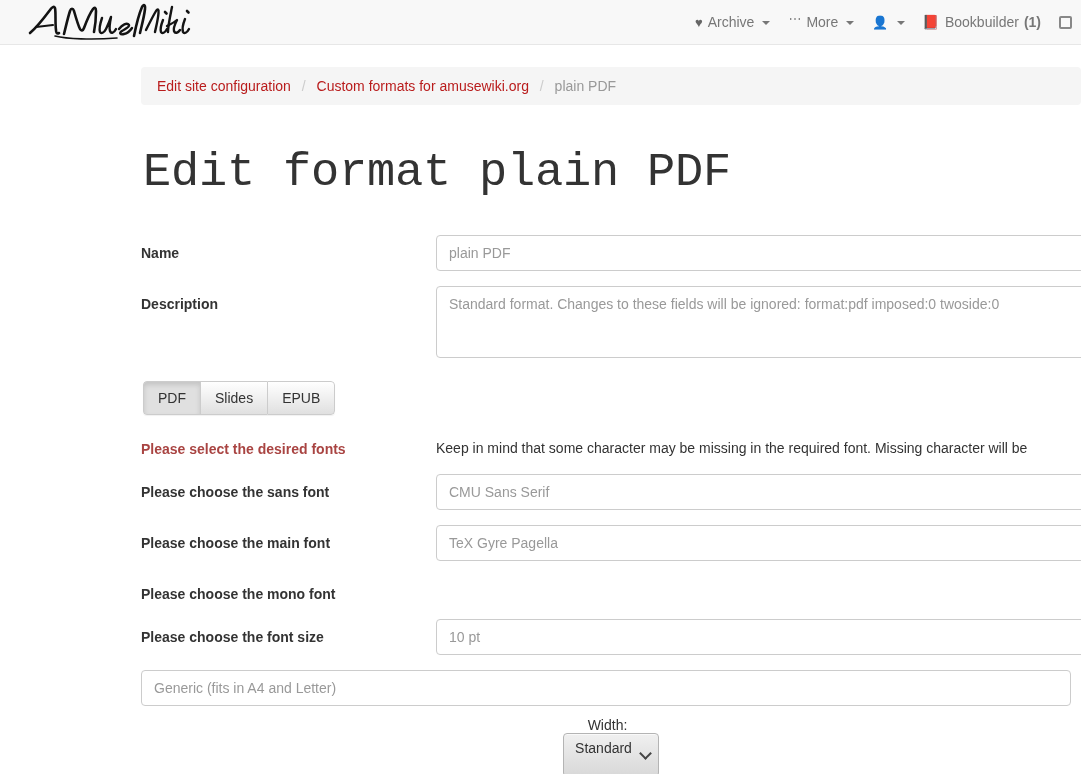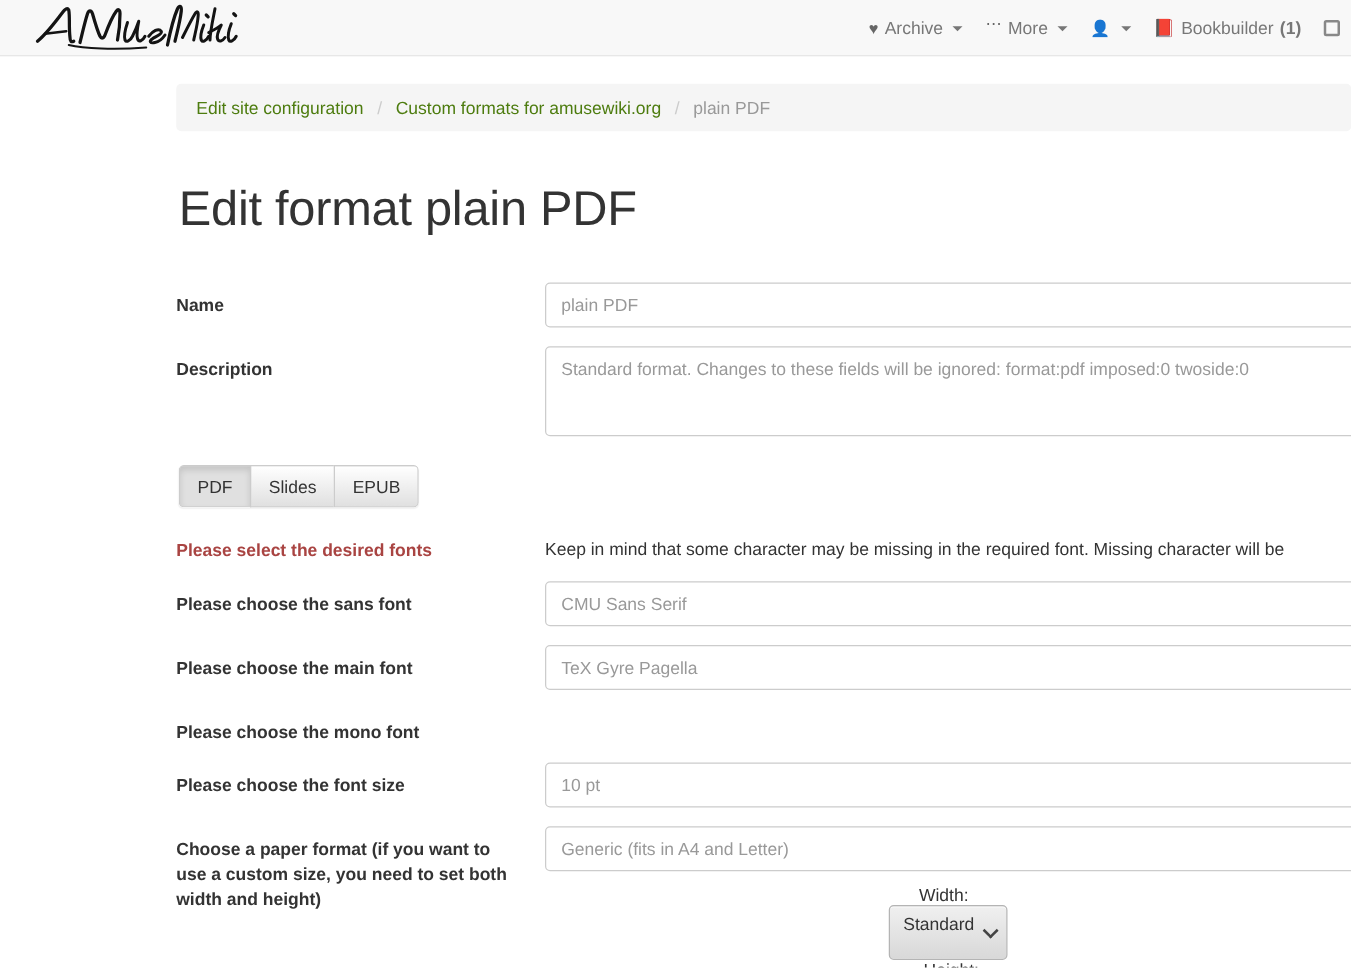--- a/index.html
+++ b/index.html
@@ -85,35 +85,36 @@
     background: #f5f5f5;
     border-radius: 4px;
     margin-top: 22px;
     padding: 9px 16px;
     font-size: 14px;
     line-height: 20px;
     white-space: nowrap;
     min-width: 940px;
   }
   .breadcrumb a {
-    color: #4d7c0f;
+    color: #b91c1c;
     text-decoration: none;
     cursor: pointer;
   }
   .breadcrumb .sep { color: #cccccc; padding: 0 7px; }
   .breadcrumb .active { color: #999999; }
 
   
   h1.page-title {
-    font-size: 39px;
+    font-size: 47px;
     font-weight: normal;
     color: #333333;
     margin: 42px 0 16px 2px;
     line-height: 1.1;
     letter-spacing: -0.2px;
+    font-family: Liberation Mono, monospace;
   }
 
   
   .form { margin-top: 36px; }
   .form-row {
     display: flex;
     align-items: flex-start;
     margin-bottom: 15px;
   }
   .form-label {
@@ -345,21 +346,20 @@
     </div>
 
     <div class="form-row">
       <div class="form-label">Please choose the font size</div>
       <div class="form-control-wrap">
         <input class="fc" type="text" value="10 pt" style="">
       </div>
     </div>
 
     <div class="form-row">
-      <div class="form-label">Choose a paper format (if you want to use a custom size, you need to set both width and height)</div>
       <div class="form-control-wrap">
         <input class="fc" type="text" value="Generic (fits in A4 and Letter)" style="">
         <div class="inline-selects">
           <span class="sel-label">Width:</span>
           <span class="native-select">
             <span>Standard</span>
             <span class="chev"></span>
           </span>
           <span class="sel-label second">Height:</span>
           <span class="native-select">

